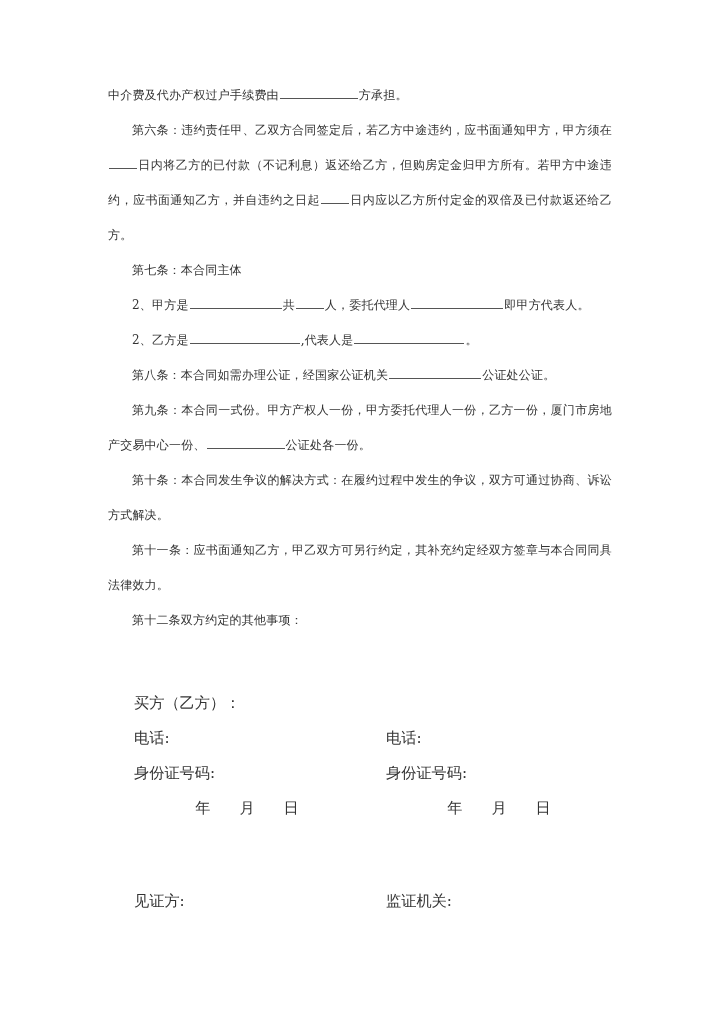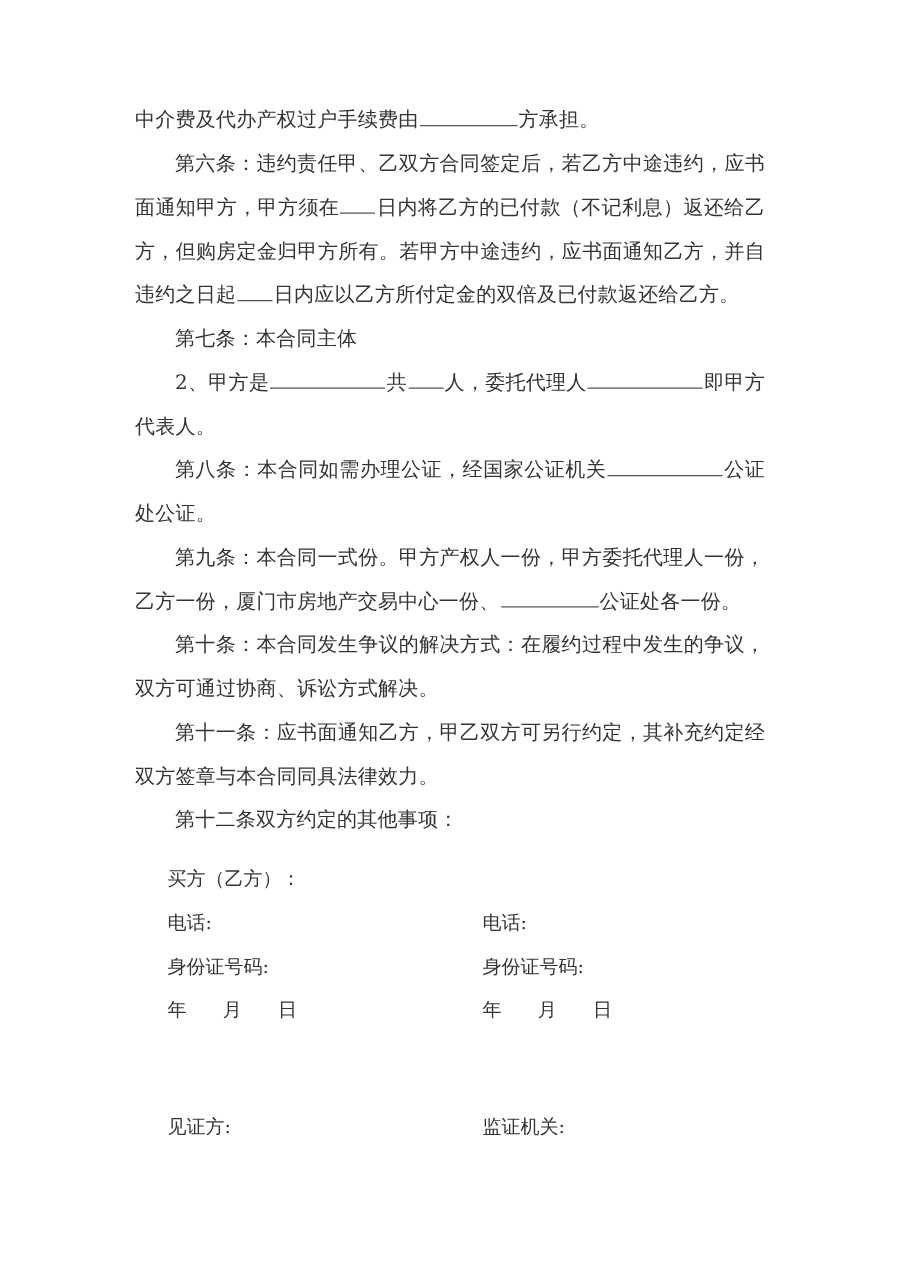--- a/index.html
+++ b/index.html
@@ -21,21 +21,21 @@
     box-sizing: border-box;
   }
   .body-area {
     position: absolute;
     left: 108px;
     top: 78px;
     width: 504px;
   }
   
   .para {
-    font-size: 16px;
+    font-size: 12px;
     line-height: 35px;
     text-align: justify;
     text-justify: inter-character;
     color: #333333;
     margin: 0;
     letter-spacing: 0.2px;
   }
   .para.indent {
     text-indent: 2em;
   }
@@ -67,33 +67,35 @@
   }
   .sig-col {
     width: 50%;
     box-sizing: border-box;
     padding-left: 26px;
   }
   .sig-gap-large { height: 58px; }
   .date-line {
     letter-spacing: 0;
     white-space: pre;
+    text-align: center;
   }
 </style>
 </head>
 <body>
 
 <div class="page">
 
   <div class="body-area" id="body-area">
 
   <p class="para"><span>中介费及代办产权过户手续费由</span><span class="blank w-md"></span><span>方承担。</span></p>
       <p class="para indent"><span>第六条：违约责任甲、乙双方合同签定后，若乙方中途违约，应书面通知甲方，甲方须在</span><span class="blank w-xs"></span><span>日内将乙方的已付款（不记利息）返还给乙方，但购房定金归甲方所有。若甲方中途违约，应书面通知乙方，并自违约之日起</span><span class="blank w-xs"></span><span>日内应以乙方所付定金的双倍及已付款返还给乙方。</span></p>
       <p class="para indent"><span>第七条：本合同主体</span></p>
       <p class="para indent"><span>2、甲方是</span><span class="blank w-lg"></span><span>共</span><span class="blank w-xs"></span><span>人，委托代理人</span><span class="blank w-lg"></span><span>即甲方代表人。</span></p>
+      <p class="para indent"><span>2、乙方是</span><span class="blank w-xl"></span><span>,代表人是</span><span class="blank w-xl"></span><span>。</span></p>
       <p class="para indent"><span>第八条：本合同如需办理公证，经国家公证机关</span><span class="blank w-lg"></span><span>公证处公证。</span></p>
       <p class="para indent"><span>第九条：本合同一式份。甲方产权人一份，甲方委托代理人一份，乙方一份，厦门市房地产交易中心一份、</span><span class="blank w-md"></span><span>公证处各一份。</span></p>
       <p class="para indent"><span>第十条：本合同发生争议的解决方式：在履约过程中发生的争议，双方可通过协商、诉讼方式解决。</span></p>
       <p class="para indent"><span>第十一条：应书面通知乙方，甲乙双方可另行约定，其补充约定经双方签章与本合同同具法律效力。</span></p>
       <p class="para indent"><span>第十二条双方约定的其他事项：</span></p>
     </div>
 
   <div class="sig-block" id="sig-block">
 
   <div class="sig-row">

